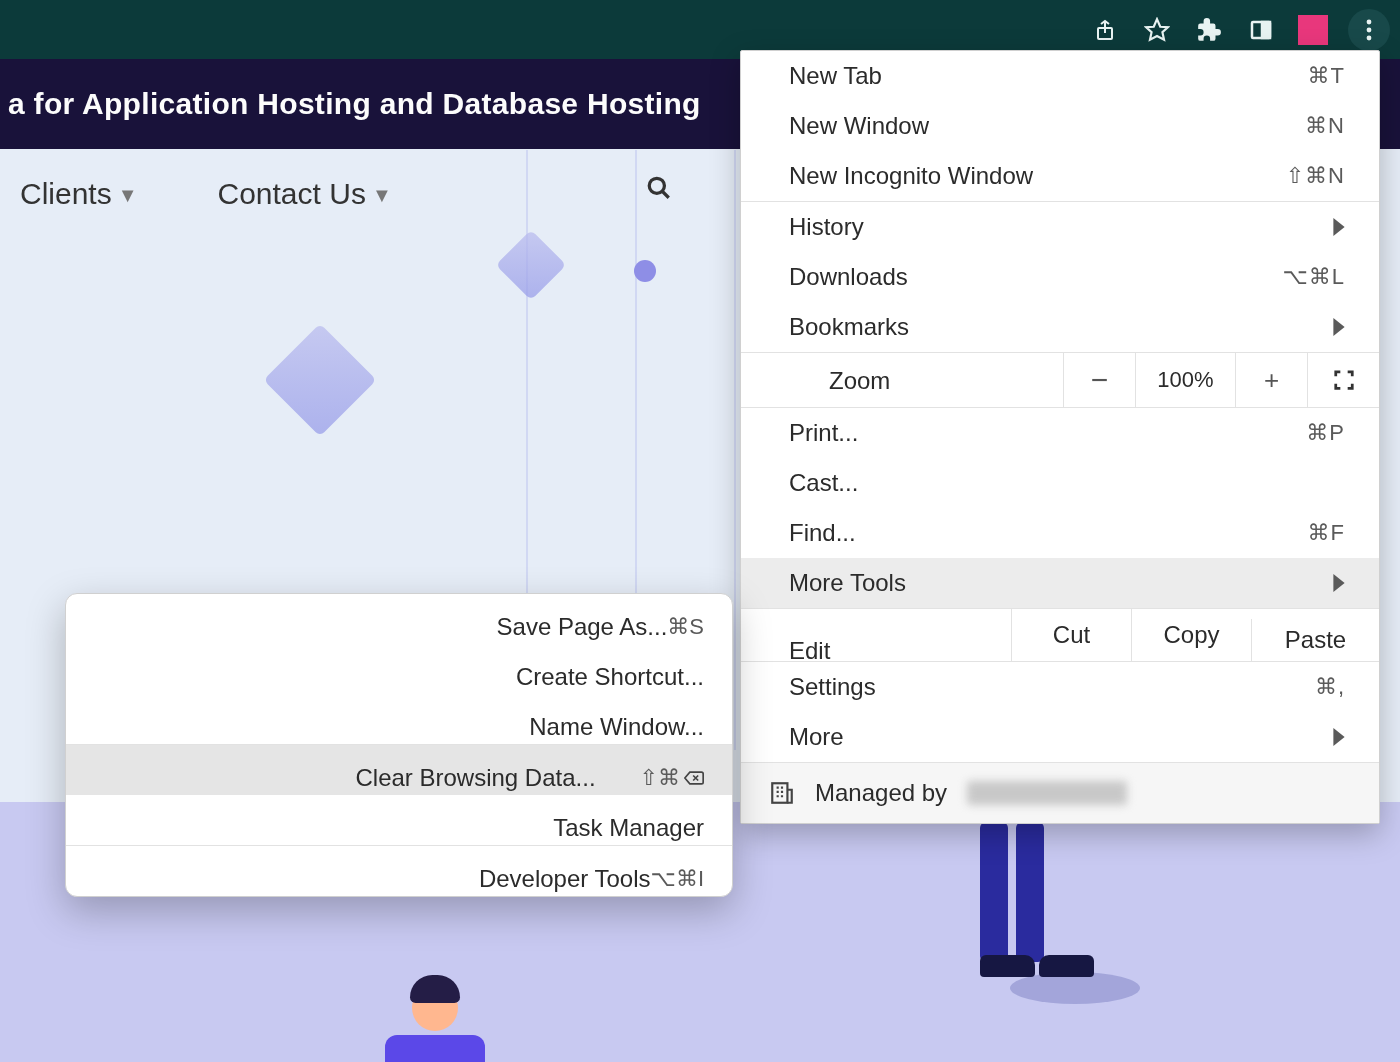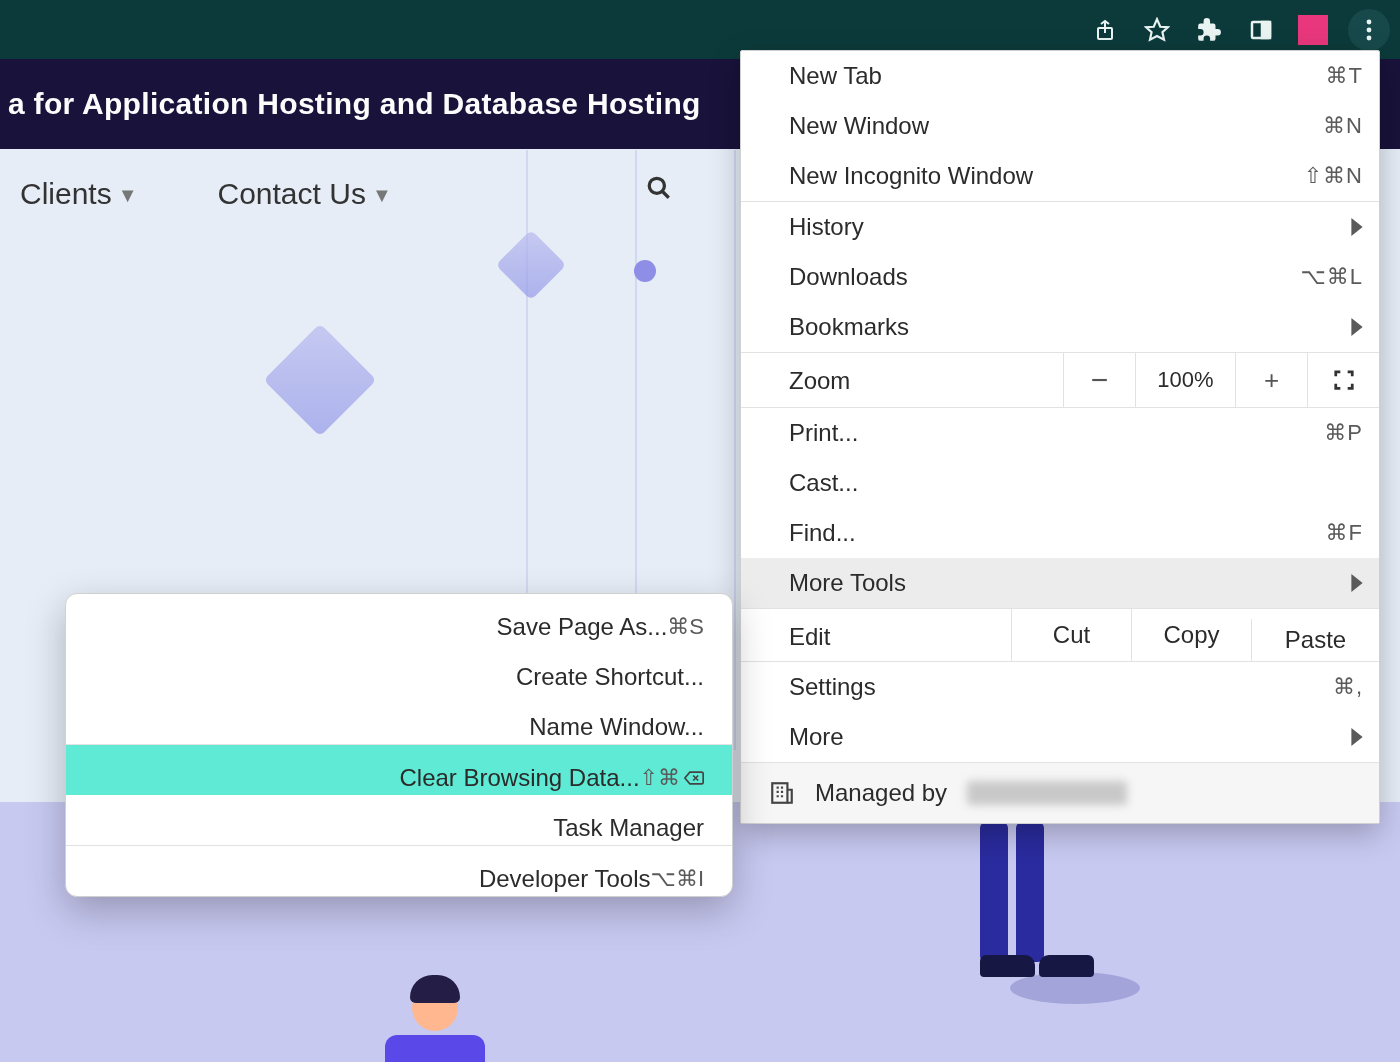--- a/index.html
+++ b/index.html
@@ -93,40 +93,40 @@
     background:#fff;
     border:1px solid #d0d0d0;
     border-radius:2px;
     box-shadow: 0 10px 30px rgba(0,0,0,0.25);
     z-index:20;
     font-size:24px;
     color:#2b2b2b;
   }
   .chrome-menu .row {
     display:flex; align-items:center; justify-content:space-between;
-    padding: 12px 16px 12px 48px;
+    padding: 12px 34px 12px 48px;
     height: 50px;
   }
   .chrome-menu .row.hoverable:hover, .chrome-menu .row.hovered { background:#ececec; }
   .chrome-menu .hr { height:1px; background:#e2e2e2; }
   .chrome-menu .shortcut { color:#5a5a5a; font-size:22px; letter-spacing:1px; }
   .chrome-menu .arrow-icon { color:#5a5a5a; }
 
   .zoom-row {
-    display:flex; align-items:stretch; height:56px; border-top:1px solid #e2e2e2; border-bottom:1px solid #e2e2e2;
+    display:flex; align-items:stretch; height:56px; border-top:1px solid #e2e2e2; border-bottom:1px solid #e2e2e2;padding-left:40px;
   }
   .zoom-row .label { flex:1; padding:14px 0 14px 48px; }
   .zoom-row .cell {
     border-left:1px solid #e2e2e2; width:72px; display:flex;align-items:center;justify-content:center;
   }
   .zoom-row .cell.wide { width:100px; font-size:22px;}
   .edit-row {
     display:flex; align-items:stretch; height:54px; border-top:1px solid #e2e2e2; border-bottom:1px solid #e2e2e2;
   }
-  .edit-row .label { flex:1; padding:14px 0 14px 48px;}
+  .edit-row .label { flex:1; padding:28px 0 14px 48px;}
   .edit-row .cell { border-left:1px solid #e2e2e2; width:120px; display:flex;align-items:center;justify-content:center;}
   .edit-row .cell.wide { width:128px;margin-top:10px; }
 
   .managed-row {
     display:flex; align-items:center; gap:20px;
     background:#f6f6f6; padding:16px 28px 16px 28px;
     border-top:1px solid #e2e2e2;
   }
   .managed-row .blur {
     width:160px; height:24px; background:#c8c8c8; filter:blur(4px); border-radius:3px;
@@ -139,21 +139,21 @@
     border:1px solid #d0d0d0; border-radius:12px;
     box-shadow: 0 14px 38px rgba(0,0,0,0.25);
     z-index:20;
     font-size:24px; color:#2b2b2b;
     overflow:hidden;
   }
   .submenu .row {
     display:flex; align-items:center; justify-content:flex-end;
     padding: 28px 28px 12px 62px; height:50px;
   }
-  .submenu .row.hoverable:hover, .submenu .row.hovered { background:#5eead4;}
+  .submenu .row.hoverable:hover, .submenu .row.hovered { background:#e5e5e5;gap:44px;}
   .submenu .shortcut { color:#5a5a5a; font-size:22px; display:flex; align-items:center; gap:4px;}
   .submenu .hr { height:1px; background:#e2e2e2; }
 
   svg { display:block; }
 </style>
 </head>
 <body>
 
 <div class="browser-top">
   <div class="icon-slot">

